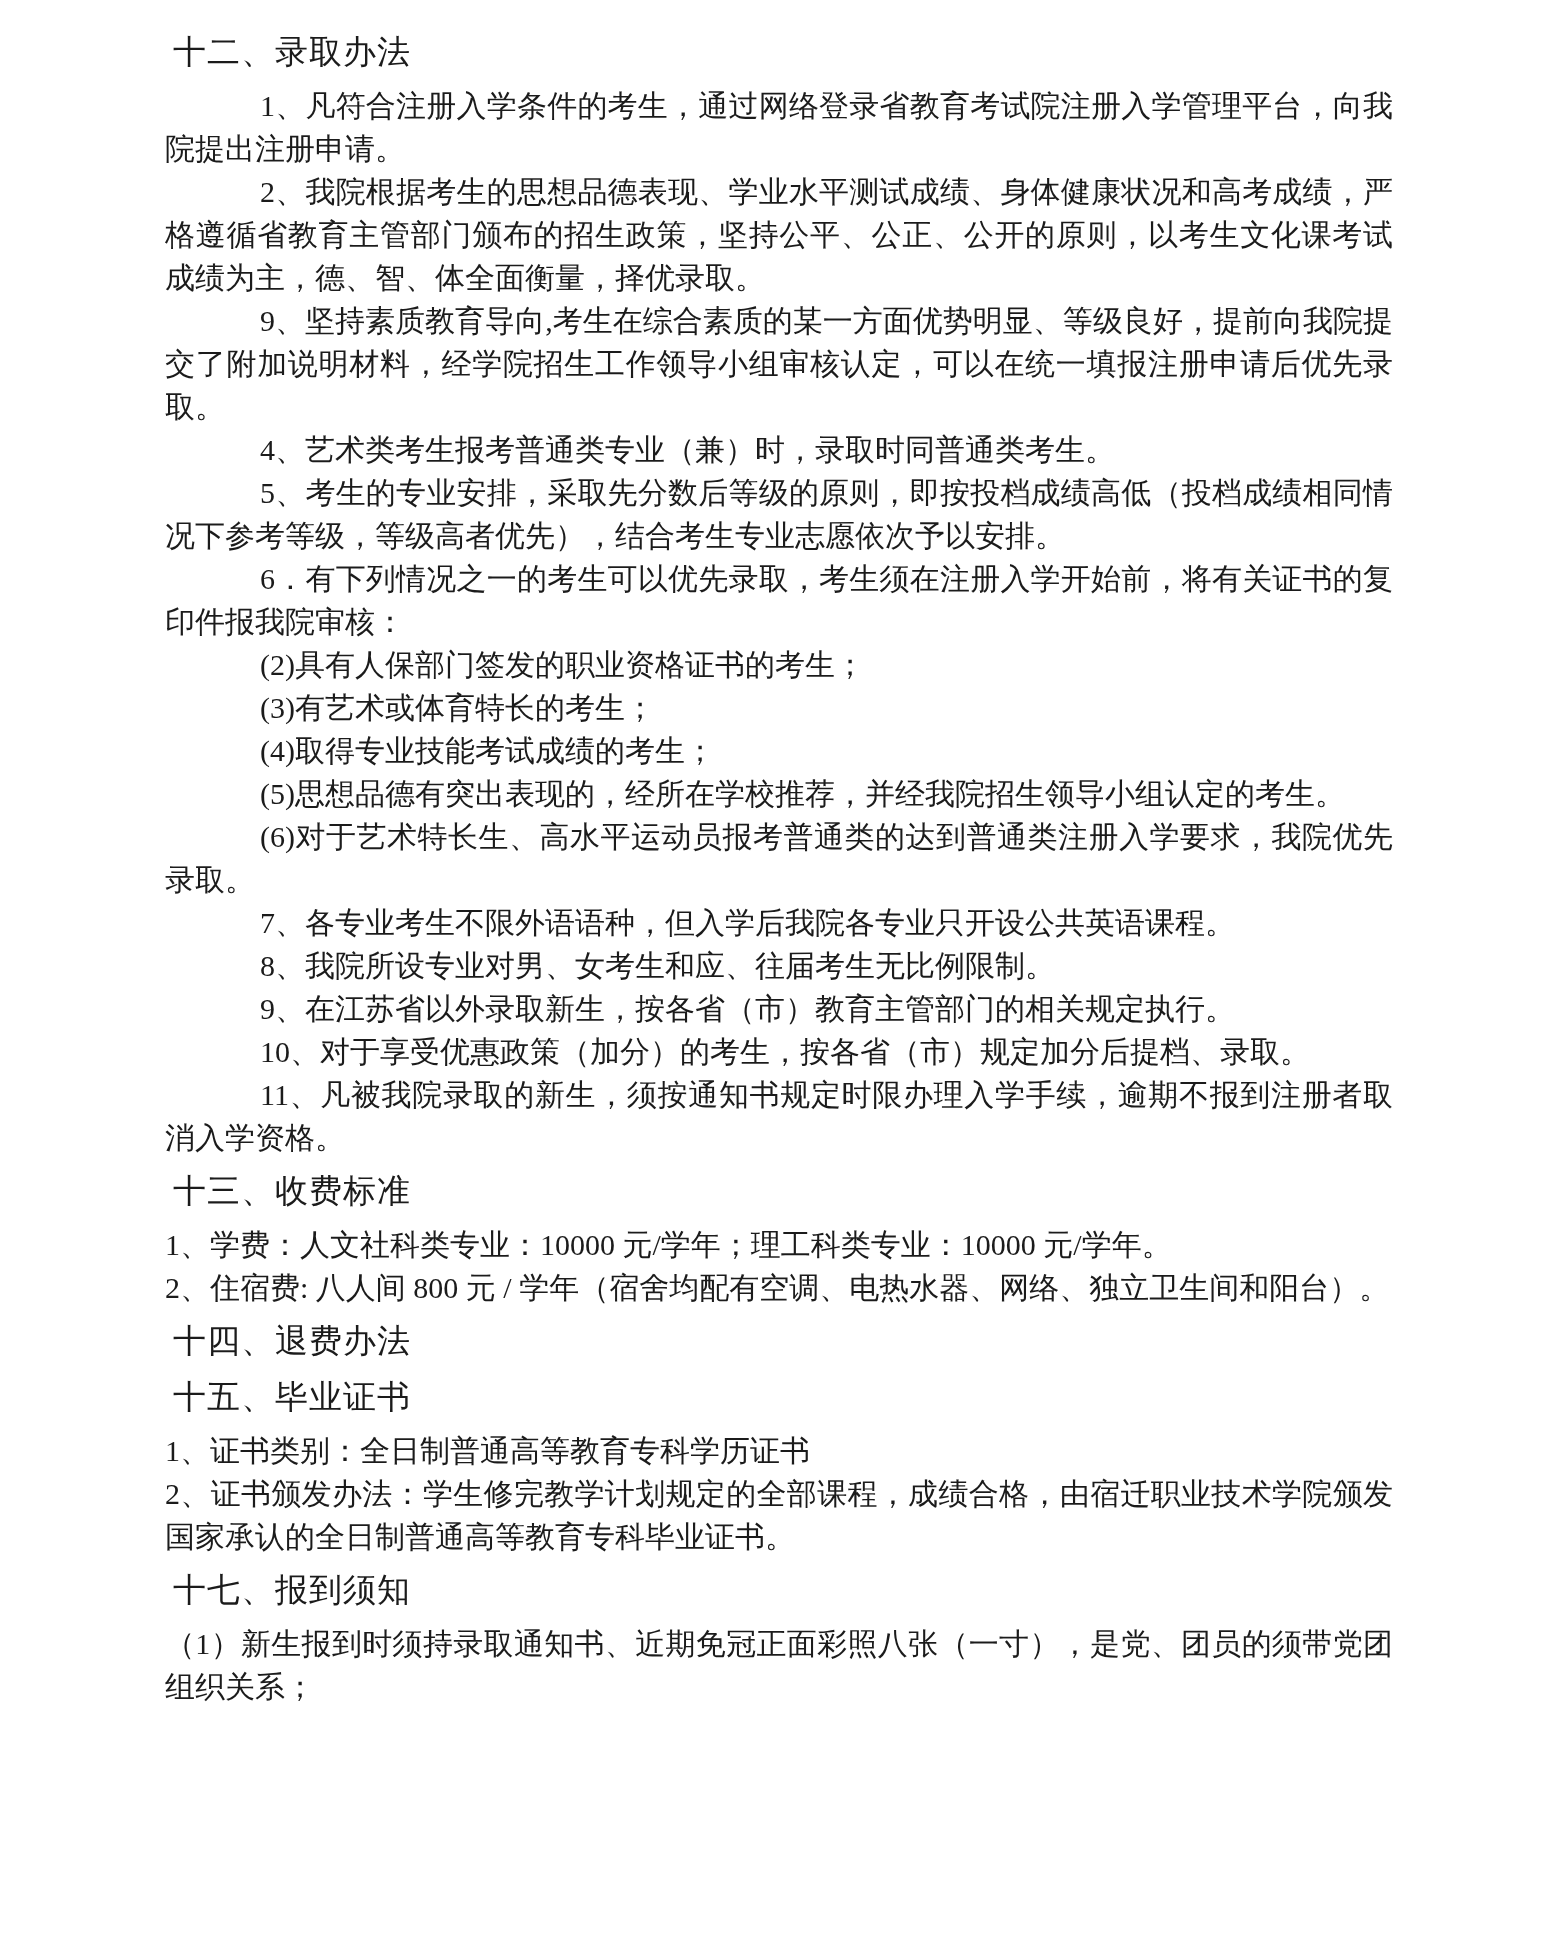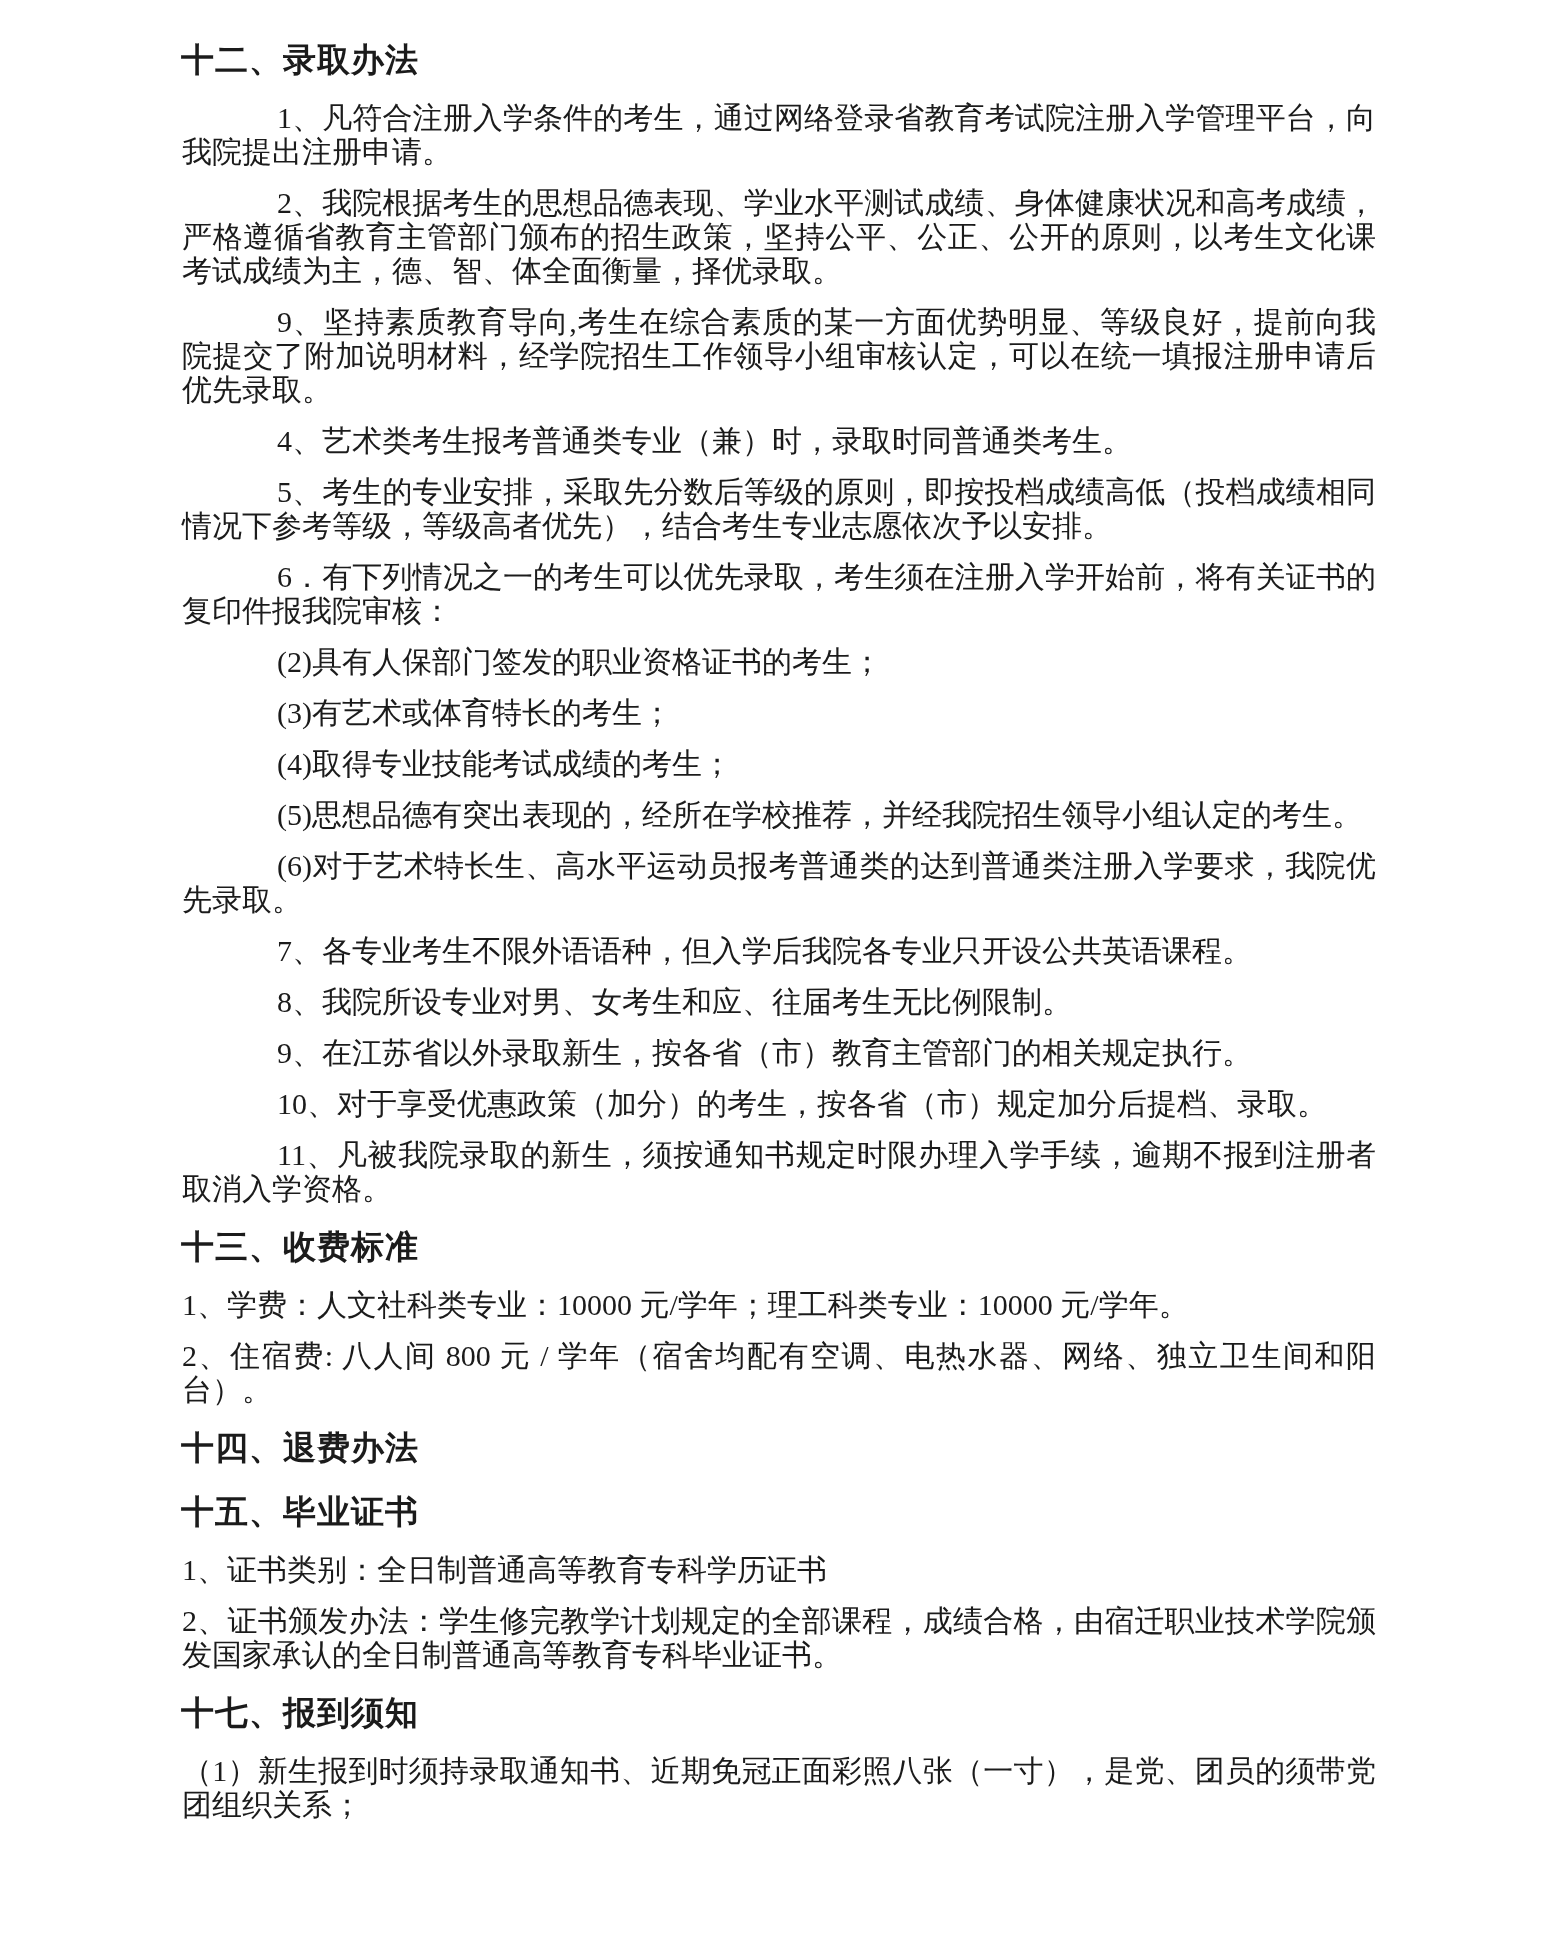--- a/index.html
+++ b/index.html
@@ -17,29 +17,29 @@
     width: 1557px;
     height: 1954px;
     padding: 20px 164px 10px 165px;
     background: #ffffff;
     color: #1b1b1b;
     font-family: "Liberation Serif", "DejaVu Serif", serif;
   }
   .section { margin: 0; }
   .heading {
     font-size: 33px;
-    font-weight: 700;
+    font-weight: 400;
     line-height: 48px;
-    margin: 16px;
+    margin: 8px;
     letter-spacing: 1px;
   }
   .para {
     font-size: 30px;
-    line-height: 34px;
-    margin: 17px;
+    line-height: 43px;
+    margin: 0;
     text-align: justify;
     word-break: break-all;
   }
   .para.indent { text-indent: 95px; }
 </style>
 </head>
 <body>
 
 <main class="page">
   <div id="content">

